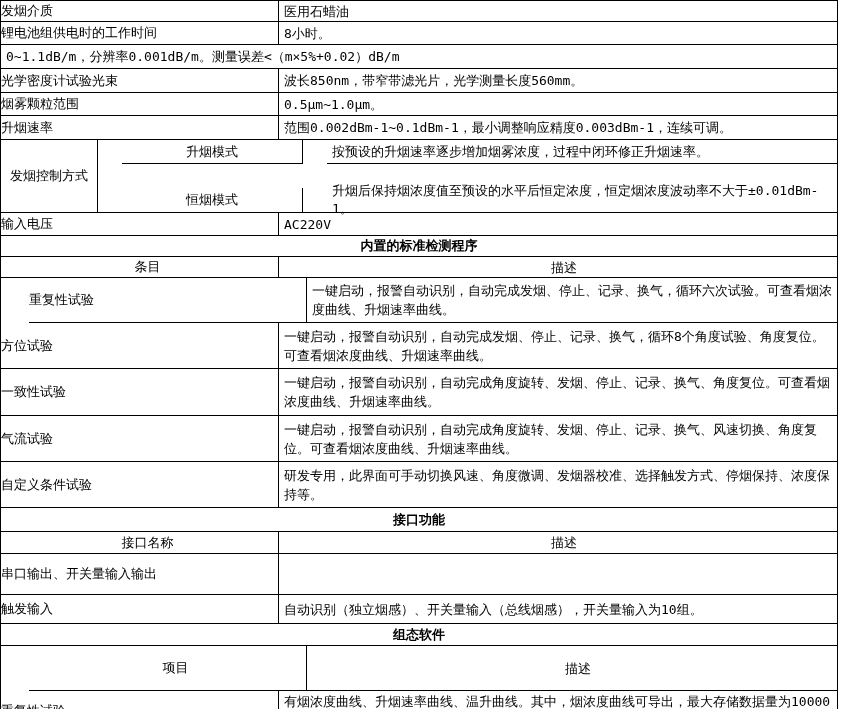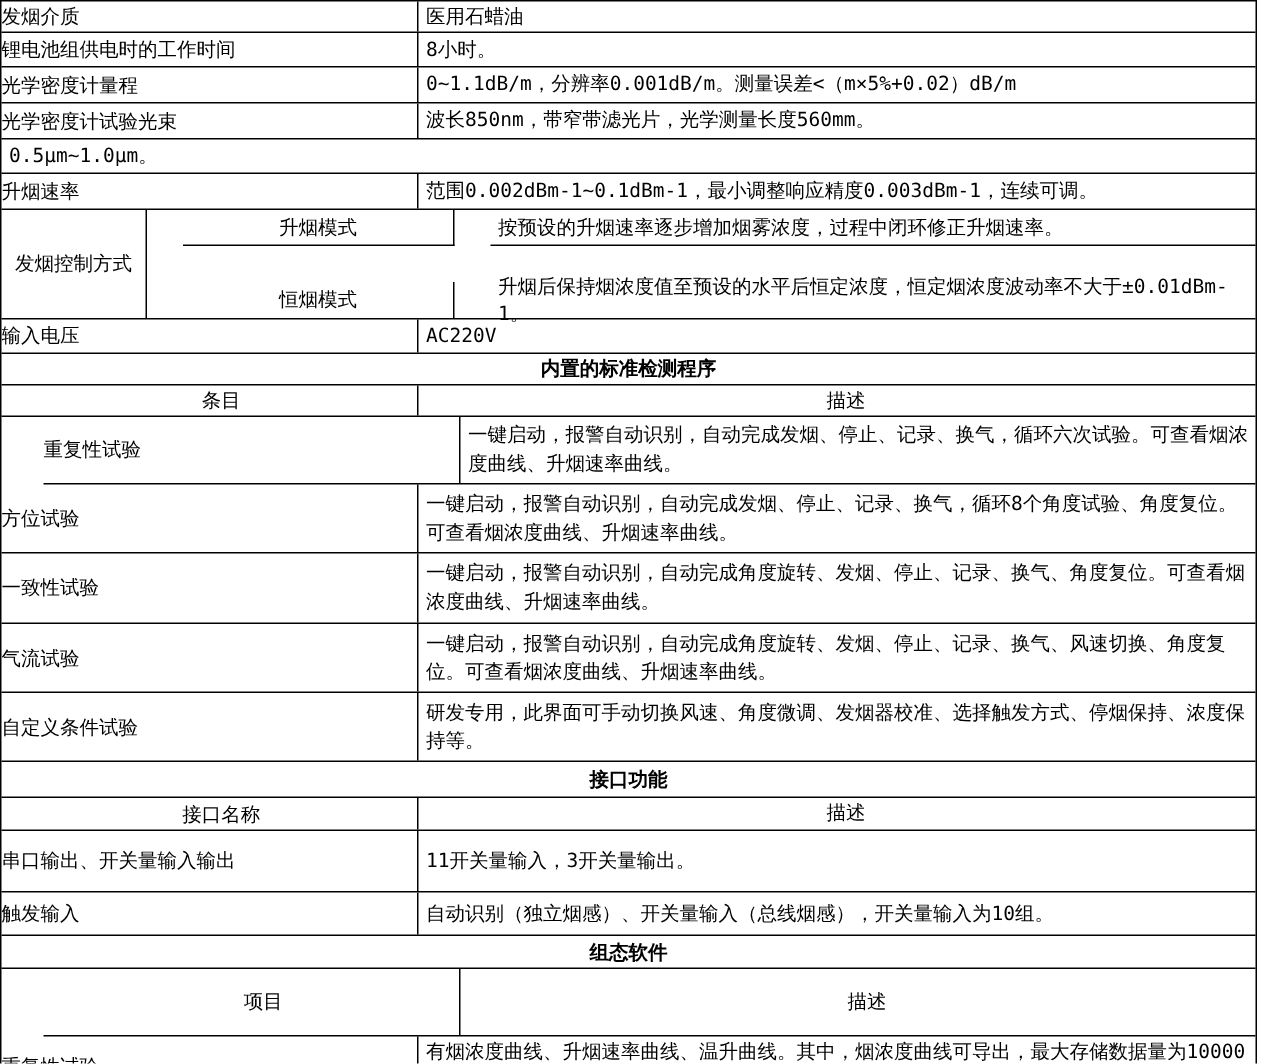--- a/index.html
+++ b/index.html
@@ -40,28 +40,28 @@
 
   <div class="row h21">
     <div class="cell lbl">发烟介质</div>
     <div class="cell val">医用石蜡油</div>
   </div>
   <div class="row h23">
     <div class="cell lbl">锂电池组供电时的工作时间</div>
     <div class="cell val">8小时。</div>
   </div>
   <div class="row h24">
-    <div class="cell lbl">光学密度计量程</div>
     <div class="cell val">0~1.1dB/m，分辨率0.001dB/m。测量误差&lt;（m×5%+0.02）dB/m</div>
   </div>
   <div class="row h24">
     <div class="cell lbl">光学密度计试验光束</div>
     <div class="cell val">波长850nm，带窄带滤光片，光学测量长度560mm。</div>
   </div>
   <div class="row h23">
+    <div class="cell lbl">烟雾颗粒范围</div>
     <div class="cell val">0.5μm~1.0μm。</div>
   </div>
   <div class="row h24">
     <div class="cell lbl">升烟速率</div>
     <div class="cell val">范围0.002dBm-1~0.1dBm-1，最小调整响应精度0.003dBm-1，连续可调。</div>
   </div>
 
   <div class="merge">
     <div class="mc-a">发烟控制方式</div>
     <div class="mc-mode bb">升烟模式</div>
@@ -101,21 +101,20 @@
     <div class="cell val">研发专用，此界面可手动切换风速、角度微调、发烟器校准、选择触发方式、停烟保持、浓度保持等。</div>
   </div>
 
   <div class="sect h24">接口功能</div>
   <div class="row h22">
     <div class="cell lbl center">接口名称</div>
     <div class="cell val center">描述</div>
   </div>
   <div class="row h41">
     <div class="cell lbl">串口输出、开关量输入输出</div>
-    <div class="cell val">11开关量输入，3开关量输出。</div>
   </div>
   <div class="row h29">
     <div class="cell lbl">触发输入</div>
     <div class="cell val">自动识别（独立烟感）、开关量输入（总线烟感），开关量输入为10组。</div>
   </div>
 
   <div class="sect h22">组态软件</div>
   <div class="row h45">
     <div class="cell lbl center">项目</div>
     <div class="cell val center">描述</div>

